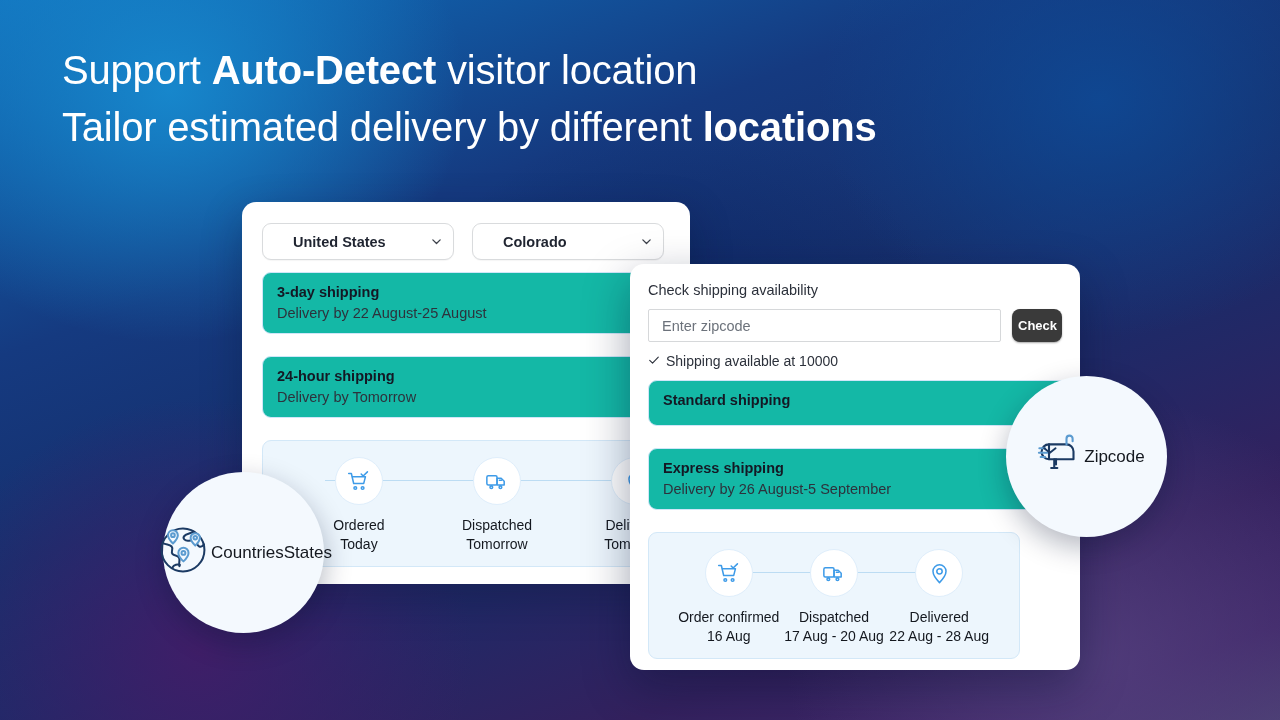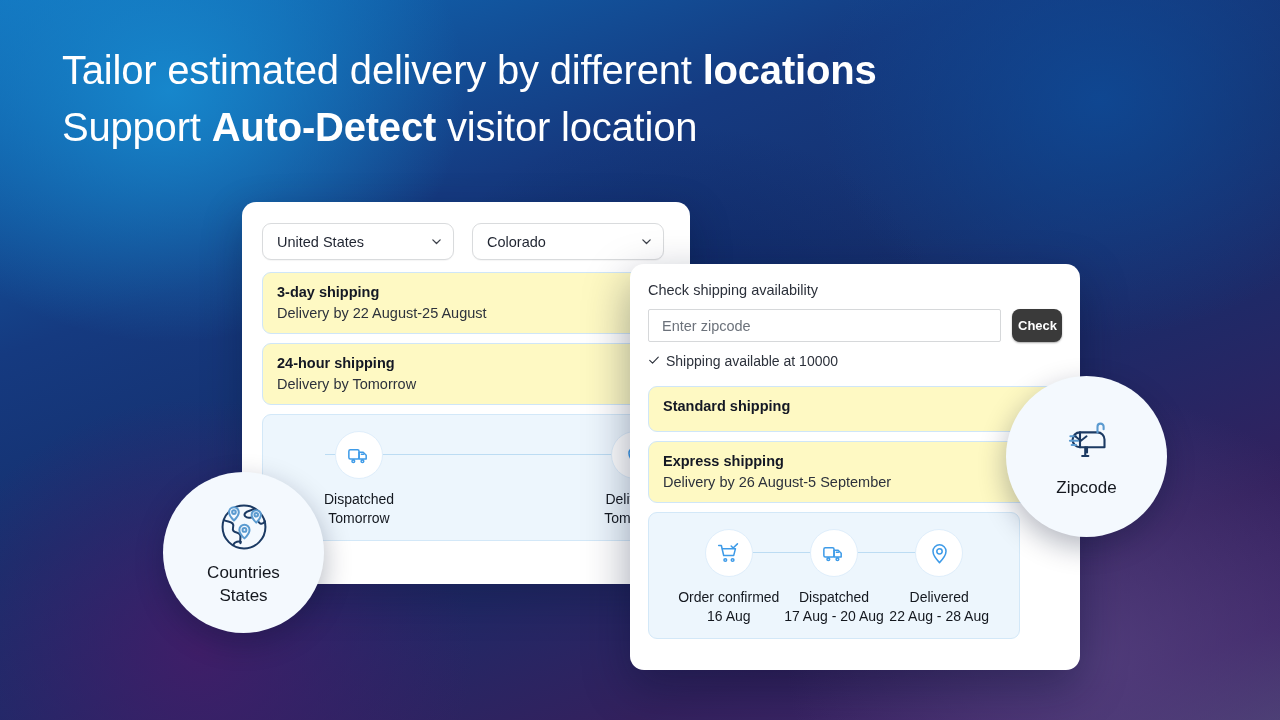--- a/index.html
+++ b/index.html
@@ -59,31 +59,32 @@
   #front-card{
     left:630px;top:264px;width:450px;height:406px;
     box-shadow:0 16px 46px rgba(5,17,48,.38);
     z-index:4;
   }
 
   .selects{position:absolute;left:20px;top:21px;display:flex;gap:18px;}
   .select{
     width:192px;height:37px;border:1px solid #d9dbdd;border-radius:9px;
     background:#fff;display:flex;align-items:center;
-    padding:0 10px 0 14px;box-sizing:border-box;
+    padding:0 10px 0 30px;box-sizing:border-box;
     box-shadow:0 1px 1px rgba(0,0,0,.04);
+    font-weight:bold;
   }
   .select .val{flex:1;font-size:14.5px;color:#1f2430;}
   .chev{width:13px;height:13px;flex:none;}
   .chev svg{display:block;}
 
   .ship-list{position:absolute;left:20px;top:70px;right:-0px;}
   .ship-row{
-    background:#fef9c3;border:1px solid #cfe6f8;border-radius:9px;
-    padding:11px 14px 12px;margin-bottom:9px;box-sizing:border-box;
+    background:#14b8a6;border:1px solid #cfe6f8;border-radius:9px;
+    padding:11px 14px 12px;margin-bottom:22px;box-sizing:border-box;
   }
   .ship-row .t{font-size:14.5px;font-weight:700;color:#141824;margin-bottom:5px;}
   .ship-row .s{font-size:14.5px;color:#2d323c;}
 
   
   #back-card .ship-list{width:470px;}
   #front-card .ship-list{width:452px;}
 
   
   .timeline{
@@ -119,43 +120,43 @@
     width:50px;height:33px;border:0;border-radius:8px;background:#3a3a3a;color:#fff;
     font-size:13px;font-weight:700;font-family:inherit;cursor:pointer;
     box-shadow:0 1px 2px rgba(0,0,0,.35);
   }
   .avail{display:flex;align-items:flex-start;gap:6px;margin-top:11px;font-size:14px;color:#2c313b;}
   .avail .ck{width:12px;height:12px;flex:none;}
 
   
   .badge{
     position:absolute;border-radius:50%;background:#f4f9fe;
-    display:flex;flex-direction:column;align-items:center;justify-content:center;
+    display:flex;align-items:center;justify-content:center;
     box-shadow:0 10px 28px rgba(5,17,48,.30);z-index:6;
   }
   #badge-countries{left:163px;top:472px;width:161px;height:161px;}
   #badge-zipcode{left:1006px;top:376px;width:161px;height:161px;}
   .badge .bi{margin-bottom:6px;}
   .badge .bi svg{display:block;}
   .badge .bl{font-size:17px;color:#14181f;line-height:23px;text-align:center;}
 </style>
 </head>
 <body>
 
 <div id="stage">
   <div class="bg-base"></div>
   <div class="bg-g1"></div>
   <div class="bg-g2"></div>
   <div class="bg-g5"></div>
   <div class="bg-g3"></div>
   <div class="bg-g4"></div>
 
   <div class="headline">
+    <div class="line"><span>Support </span><b>Auto-Detect</b><span> visitor location</span></div>
     <div class="line"><span>Tailor estimated delivery by different </span><b>locations</b></div>
-    <div class="line"><span>Support </span><b>Auto-Detect</b><span> visitor location</span></div>
   </div>
 
   <div class="card" id="back-card">
 
     <div class="selects">
       <div class="select">
         <span class="val">United States</span>
         <span class="chev">
           <svg viewBox="0 0 16 16" width="13" height="13">
               <path d="M3.5 6 L8 10.5 L12.5 6" fill="none" stroke="#3d424b" stroke-width="1.6" stroke-linecap="round" stroke-linejoin="round"></path>
@@ -179,20 +180,35 @@
       </div>
       <div class="ship-row">
         <div class="t">24-hour shipping</div>
         <div class="s">Delivery by Tomorrow</div>
       </div>
 
       <div class="timeline">
         <div class="tl-track">
           <div class="tl-line"></div>
 
+          <div class="tl-step">
+            <div class="tl-circle">
+              <svg viewBox="0 0 28 28" width="25" height="25">
+                <g fill="none" stroke="#3e9be8" stroke-width="1.7" stroke-linecap="round" stroke-linejoin="round">
+                  <path d="M3 5h3l2.6 11.2h11.1"></path>
+                  <path d="M7.2 8.6h14.6l-1.8 7.0"></path>
+                  <path d="M17 5.6l2.2 2.2L24 3.2"></path>
+                  <circle cx="10.4" cy="21.3" r="1.5"></circle>
+                  <circle cx="18.6" cy="21.3" r="1.5"></circle>
+                </g>
+              </svg>
+            </div>
+            <div class="tl-label">Ordered</div>
+            <div class="tl-sub">Today</div>
+          </div>
 
           <div class="tl-step">
             <div class="tl-circle">
               <svg viewBox="0 0 28 28" width="25" height="25">
                 <g fill="none" stroke="#3e9be8" stroke-width="1.7" stroke-linecap="round" stroke-linejoin="round">
                   <rect x="3.2" y="7.6" width="11.4" height="10.2" rx="1.6"></rect>
                   <path d="M14.6 10.4h4.6l3.4 3.4v4h-8z"></path>
                   <circle cx="8.2" cy="20.4" r="1.5"></circle>
                   <circle cx="18.4" cy="20.4" r="1.5"></circle>
                   <path d="M17.2 12.6h2.4"></path>
@@ -232,21 +248,21 @@
       <div class="avail">
         <span class="ck">
           <svg viewBox="0 0 14 14" width="12" height="12">
               <path d="M2 7.4 L5.3 10.6 L12 3.6" fill="none" stroke="#2c313b" stroke-width="1.3" stroke-linecap="round" stroke-linejoin="round"></path>
             </svg>
         </span>
         <span>Shipping available at 10000</span>
       </div>
     </div>
 
-    <div class="ship-list" style="top:122px;left:18px;">
+    <div class="ship-list" style="top:116px;left:18px;">
       <div class="ship-row">
         <div class="t">Standard shipping</div>
       </div>
       <div class="ship-row">
         <div class="t">Express shipping</div>
         <div class="s">Delivery by 26 August-5 September</div>
       </div>
 
       <div class="timeline" style="width:372px;">
         <div class="tl-track">

